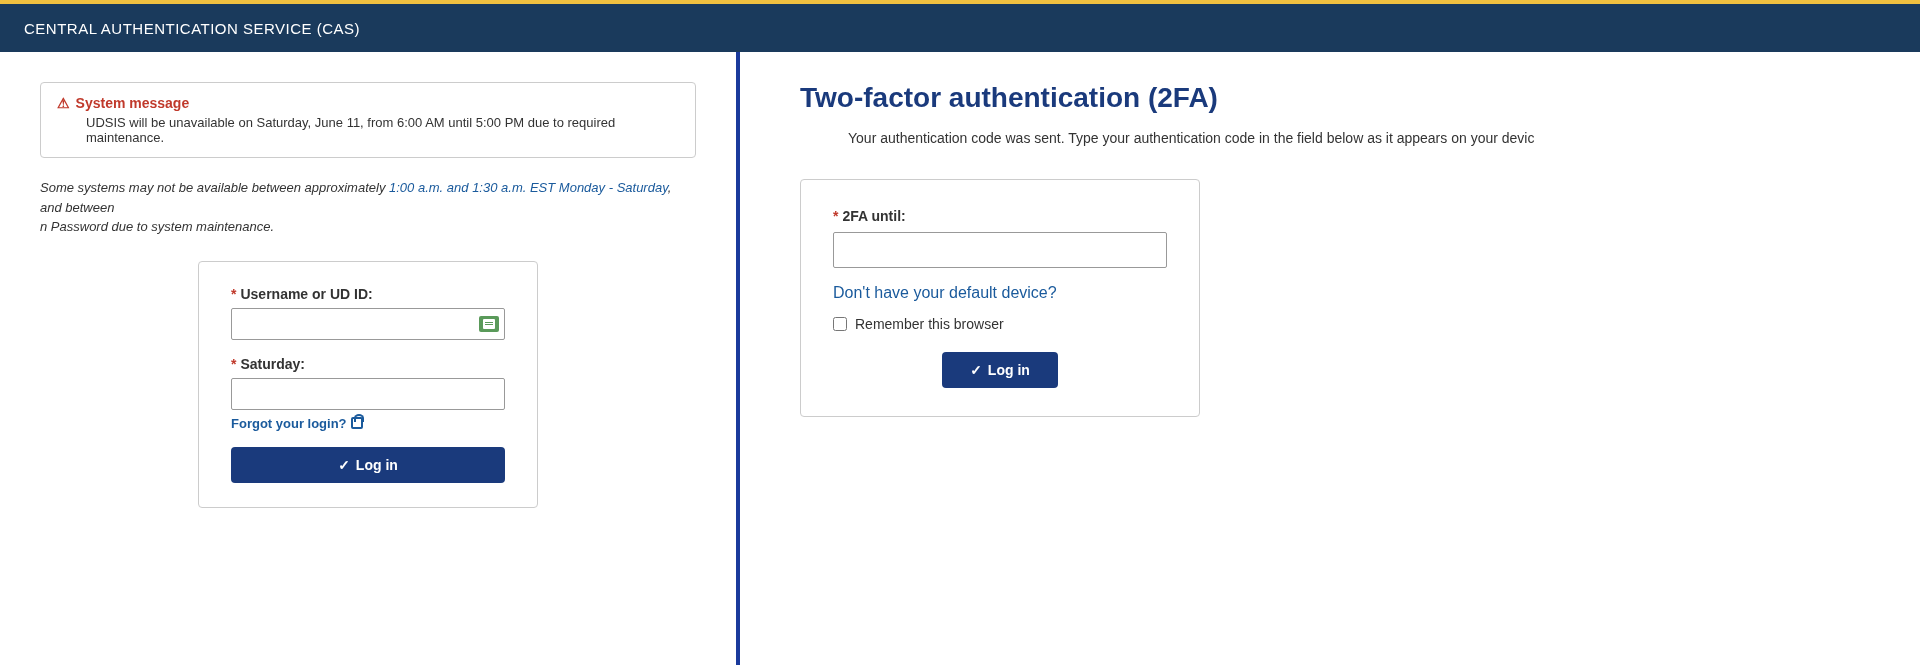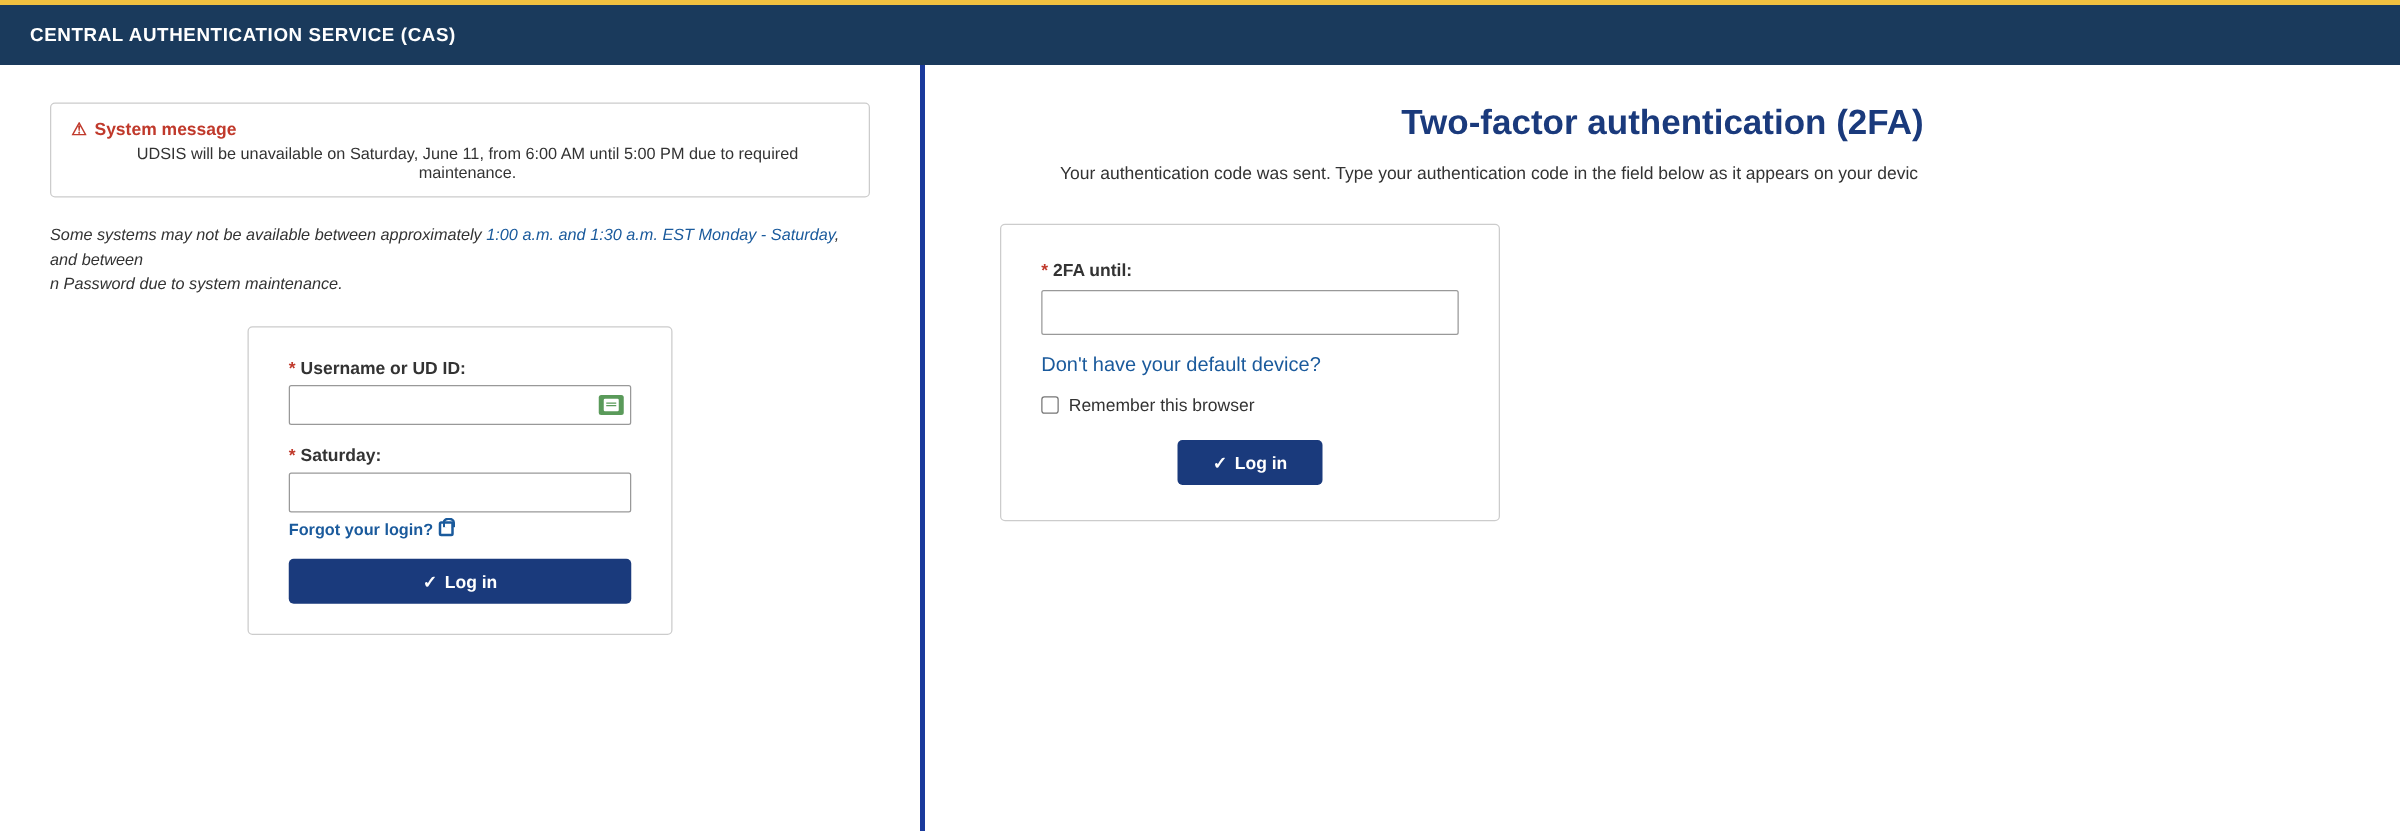--- a/index.html
+++ b/index.html
@@ -18,21 +18,21 @@
       background: #1a3a5c;
       border-top: 4px solid #f0c040;
       padding: 14px 24px;
       display: flex;
       align-items: center;
       min-height: 52px;
     }
     .header-title {
       color: #fff;
       font-size: 15px;
-      font-weight: bold;
+      font-weight: normal;
       letter-spacing: 0.5px;
     }
 
     
     .main-content {
       display: flex;
       flex: 1;
     }
 
     
@@ -63,22 +63,21 @@
       align-items: center;
       gap: 6px;
     }
     .alert-icon {
       color: #c0392b;
       font-size: 14px;
     }
     .alert-body {
       font-size: 13px;
       color: #333;
-      margin-left: 12px;
-      text-align: center;
+      margin-left: 29px;
     }
 
     .maintenance-note {
       font-size: 13px;
       color: #333;
       margin-bottom: 24px;
       line-height: 1.5;
       font-style: italic;
     }
     .maintenance-note .highlight {
@@ -207,21 +206,20 @@
       flex: 1;
       padding: 30px 60px;
       background: #fff;
     }
 
     .twofa-title {
       font-size: 28px;
       font-weight: bold;
       color: #1a3a7c;
       margin-bottom: 14px;
-      text-align: center;
     }
     .twofa-description {
       font-size: 14px;
       color: #333;
       margin-bottom: 30px;
       line-height: 1.5;
       margin-left: 48px;
     }
 
     

